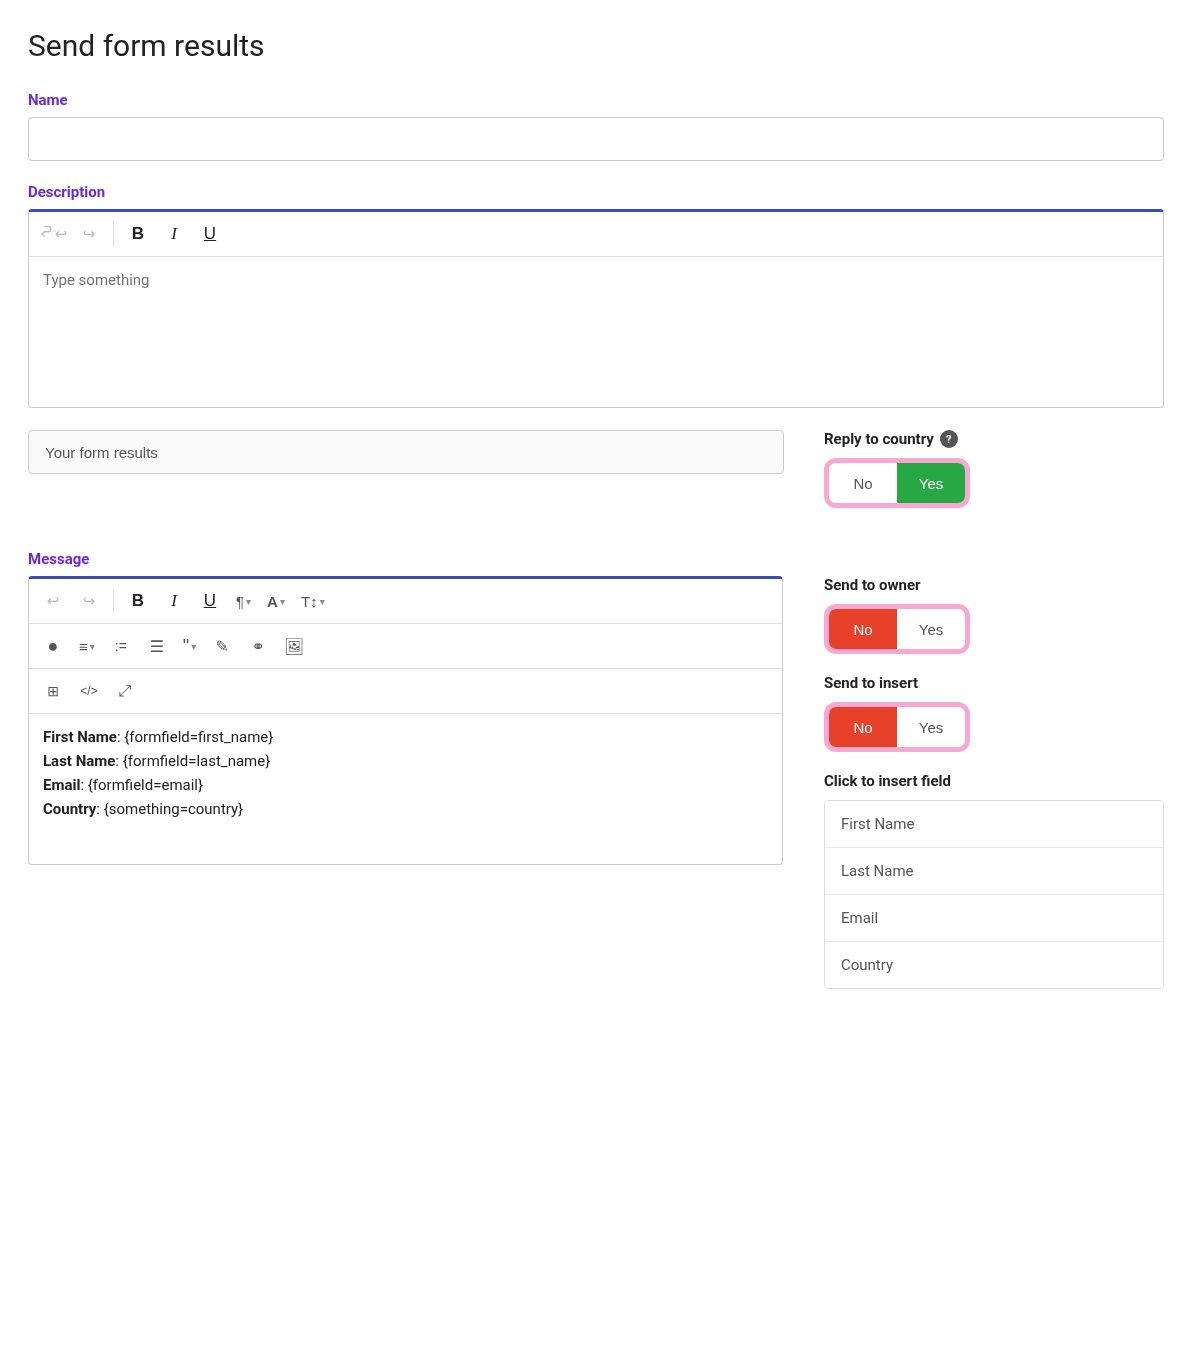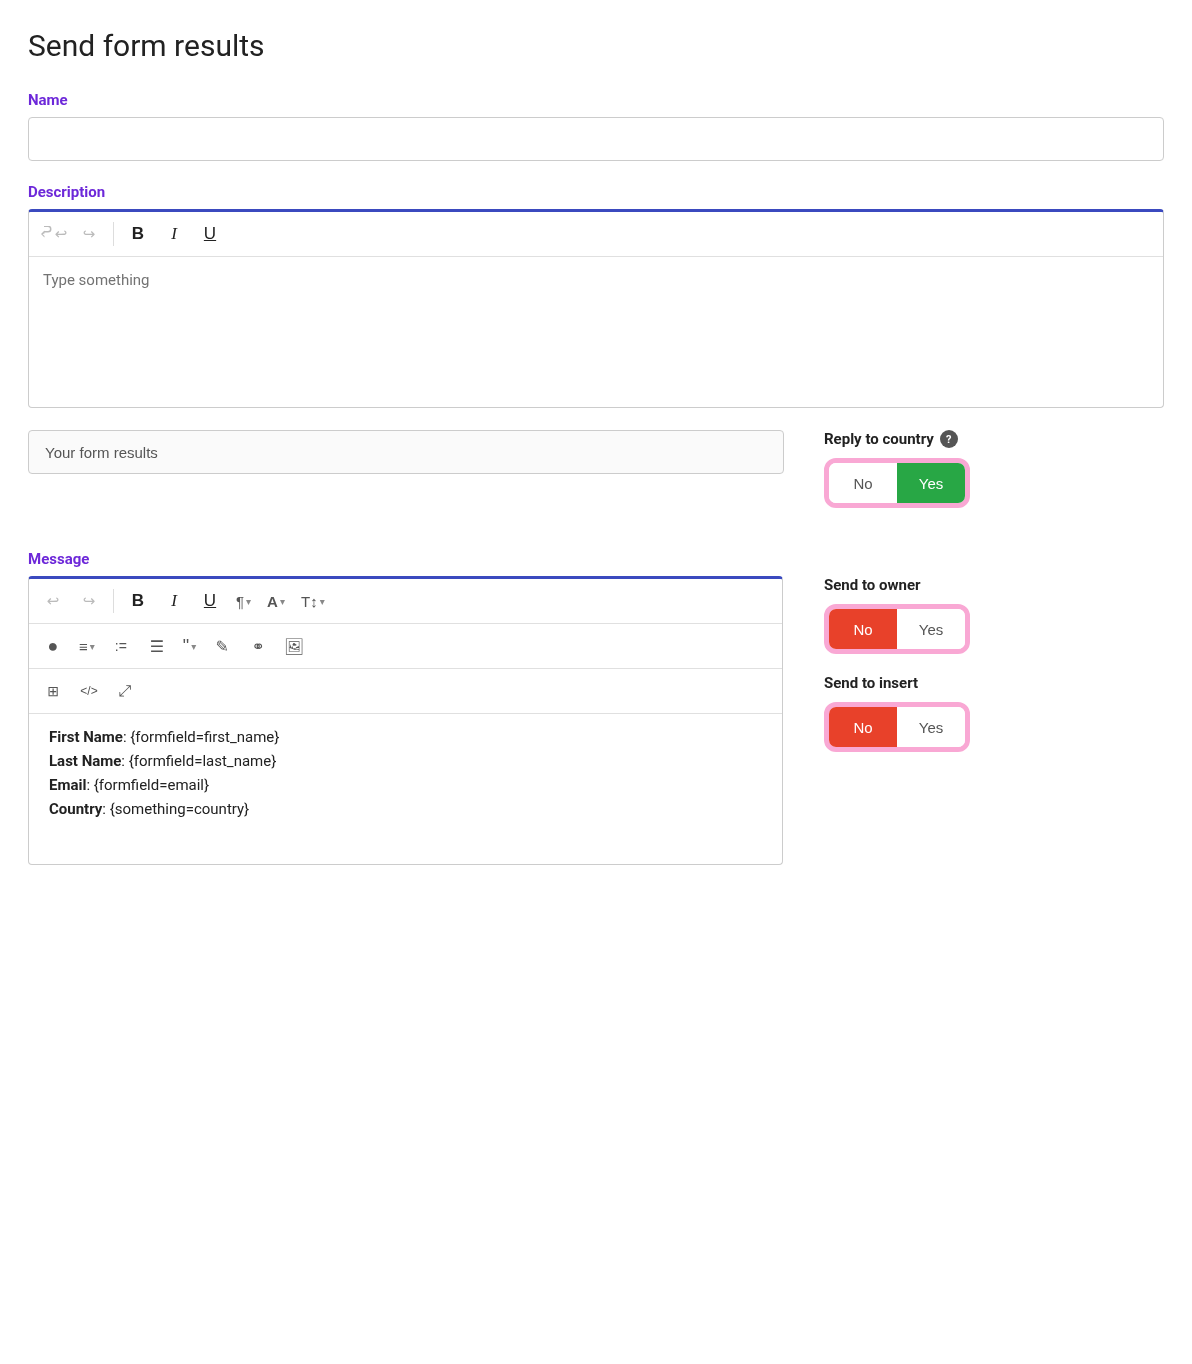--- a/index.html
+++ b/index.html
@@ -106,21 +106,20 @@
       min-height: 150px;
       padding: 14px 14px;
       font-size: 15px;
       color: #737373;
     }
 
     .rte-content-line {
       margin-bottom: 6px;
       font-size: 15px;
       color: #222;
-      margin-left: 6px;
     }
 
     .rte-content-line .field-bold {
       font-weight: 700;
     }
 
     .subject-row {
       display: flex;
       gap: 40px;
       align-items: flex-start;
@@ -372,15 +371,26 @@
     <div style="margin-bottom:20px;">
       <div class="section-title">
         <span>Send to insert</span>
       </div>
       <div class="toggle-group">
         <button class="toggle-btn active-red">No</button>
         <button class="toggle-btn">Yes</button>
       </div>
     </div>
 
+    <div>
+      <div class="section-title">
+        <span>Click to insert field</span>
+      </div>
+      <div class="insert-fields-panel">
+        <div class="insert-field-item">First Name</div>
+        <div class="insert-field-item">Last Name</div>
+        <div class="insert-field-item">Email</div>
+        <div class="insert-field-item">Country</div>
+      </div>
+    </div>
 
   </div>
 </div>
 
 </body></html>

